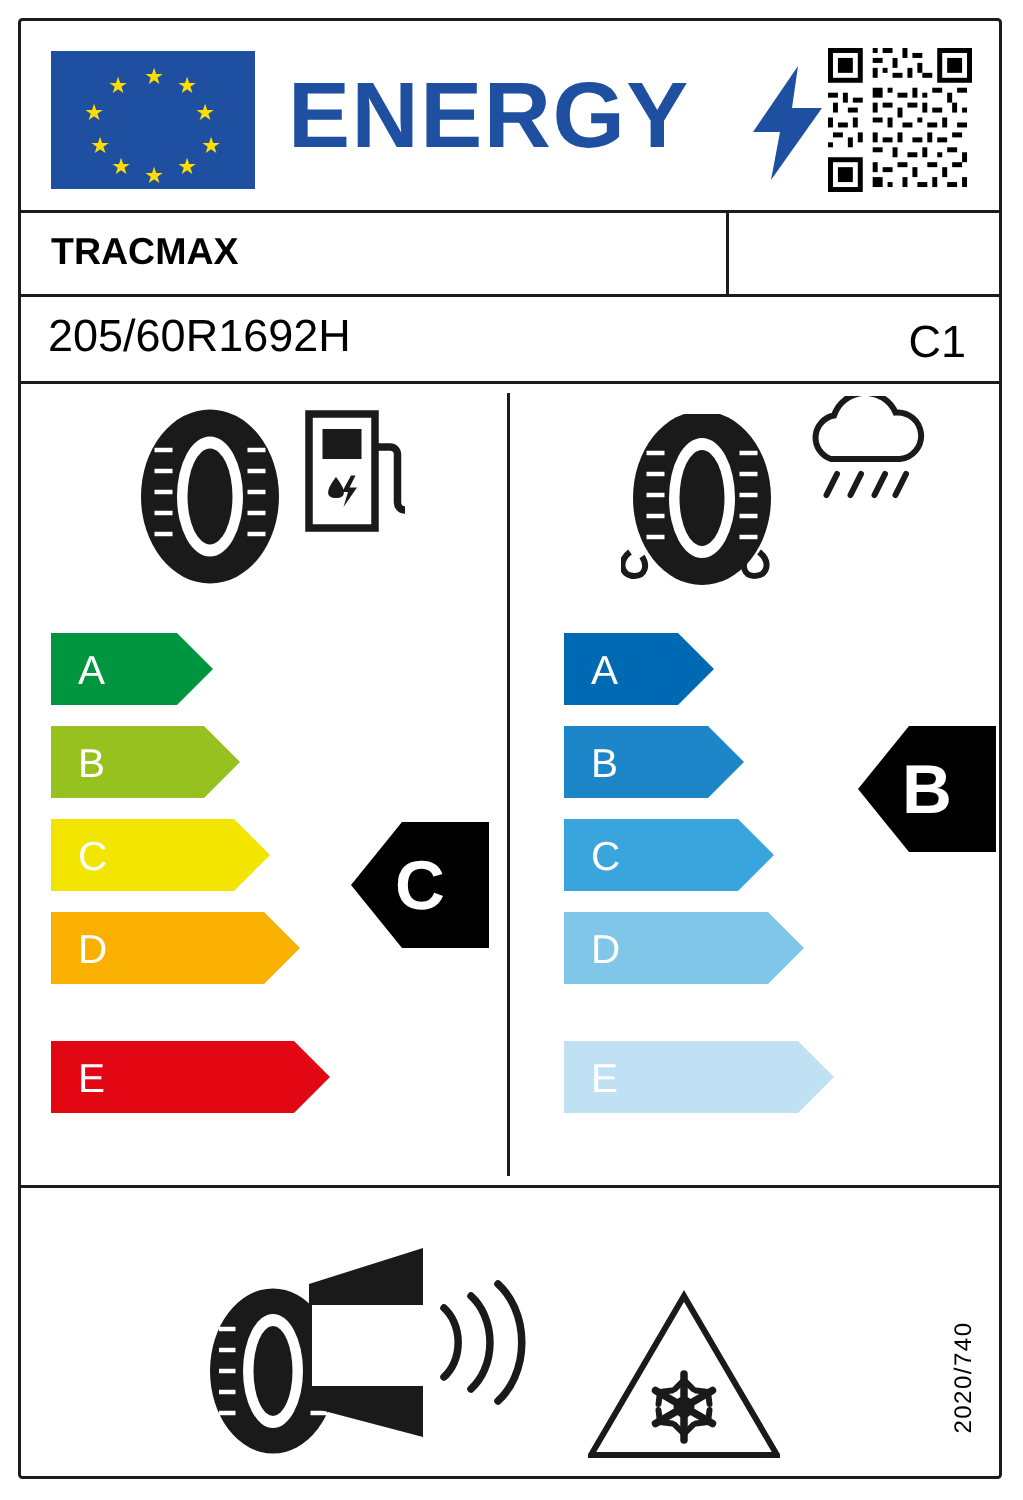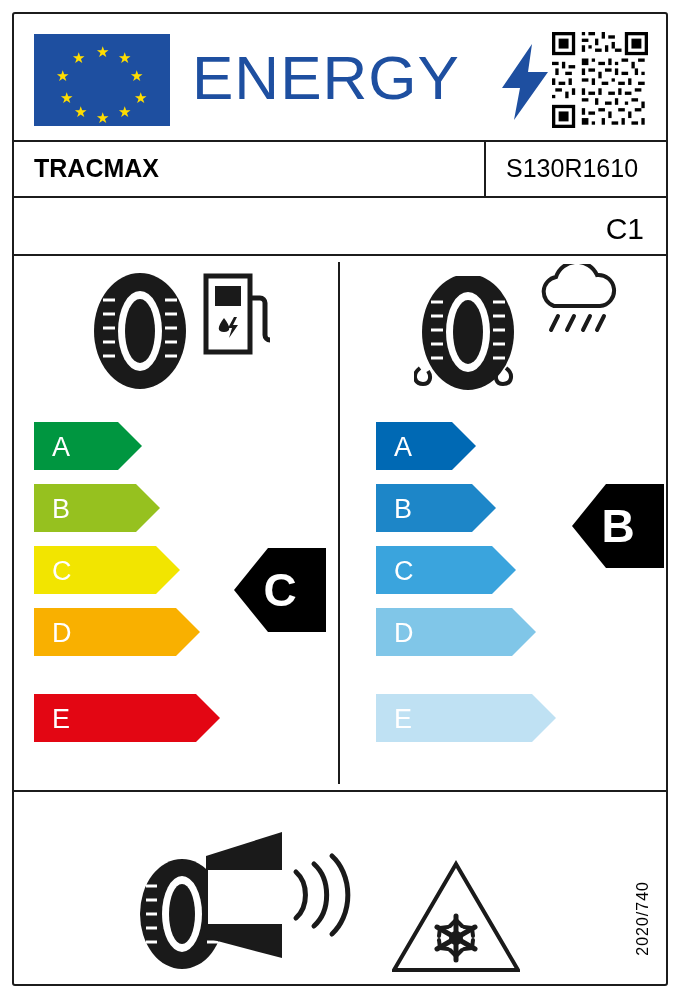--- a/index.html
+++ b/index.html
@@ -46,21 +46,21 @@
     position: absolute;
     color: #ffdd00;
     font-size: 15px;
     line-height: 15px;
   }
   .energy-word {
     position: absolute;
     left: 178px;
     top: 28px;
     font-size: 62px;
-    font-weight: normal;
+    font-weight: bold;
     letter-spacing: 1px;
     color: #1e4fa0;
     font-family: "Liberation Sans", sans-serif;
   }
   .bolt {
     position: absolute;
     left: 488px;
     top: 30px;
     width: 46px;
     height: 76px;
@@ -288,26 +288,26 @@
         <rect x="27" y="26" width="1" height="2"></rect>
       </g>
     </svg>
   </div>
 
   <div class="rule" style="top:126px;"></div>
 
   <div class="brand-row">
     <div class="brand-name">TRACMAX</div>
     <div class="brand-divider"></div>
-    <div class="type-code">S130R1610</div>
   </div>
 
   <div class="rule" style="top:182px;"></div>
 
   <div class="size-row">
+    <div class="tyre-size">205/60R1692H</div>
     <div class="tyre-class">C1</div>
   </div>
 
   <div class="rule" style="top:240px;"></div>
 
   <div class="middle">
     <div class="vdivider"></div>
 
     <svg style="position:absolute;left:72px;top:14px;" width="108" height="122" viewBox="0 0 108 122">
       <ellipse cx="54" cy="61" rx="46" ry="58" fill="#1a1a1a"></ellipse>

